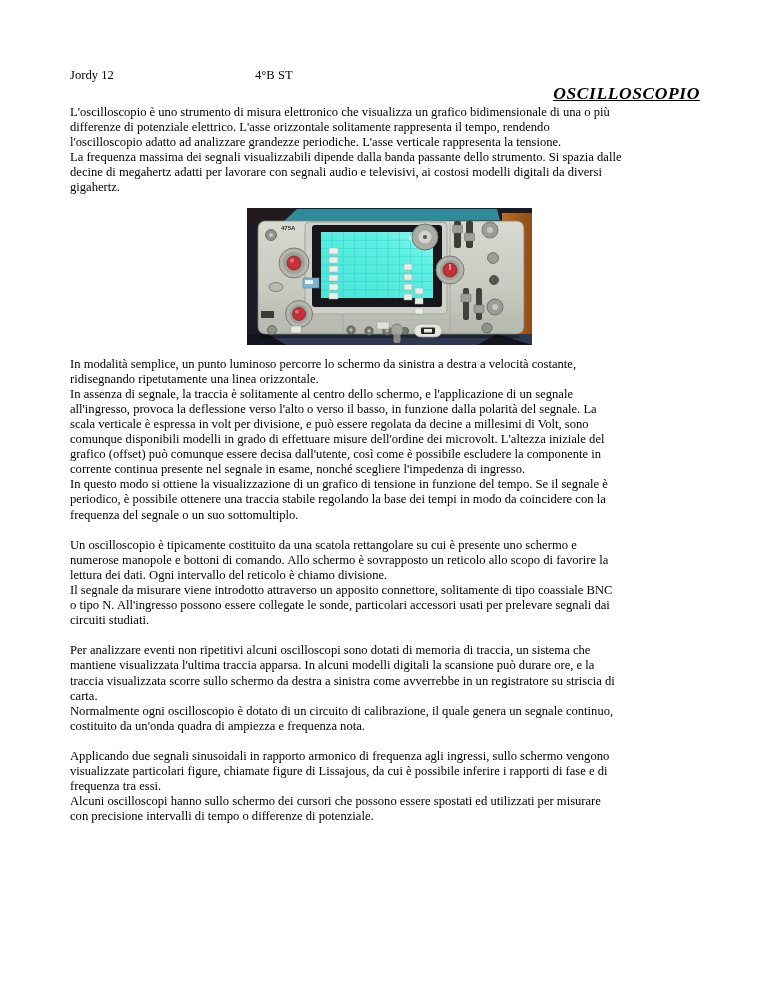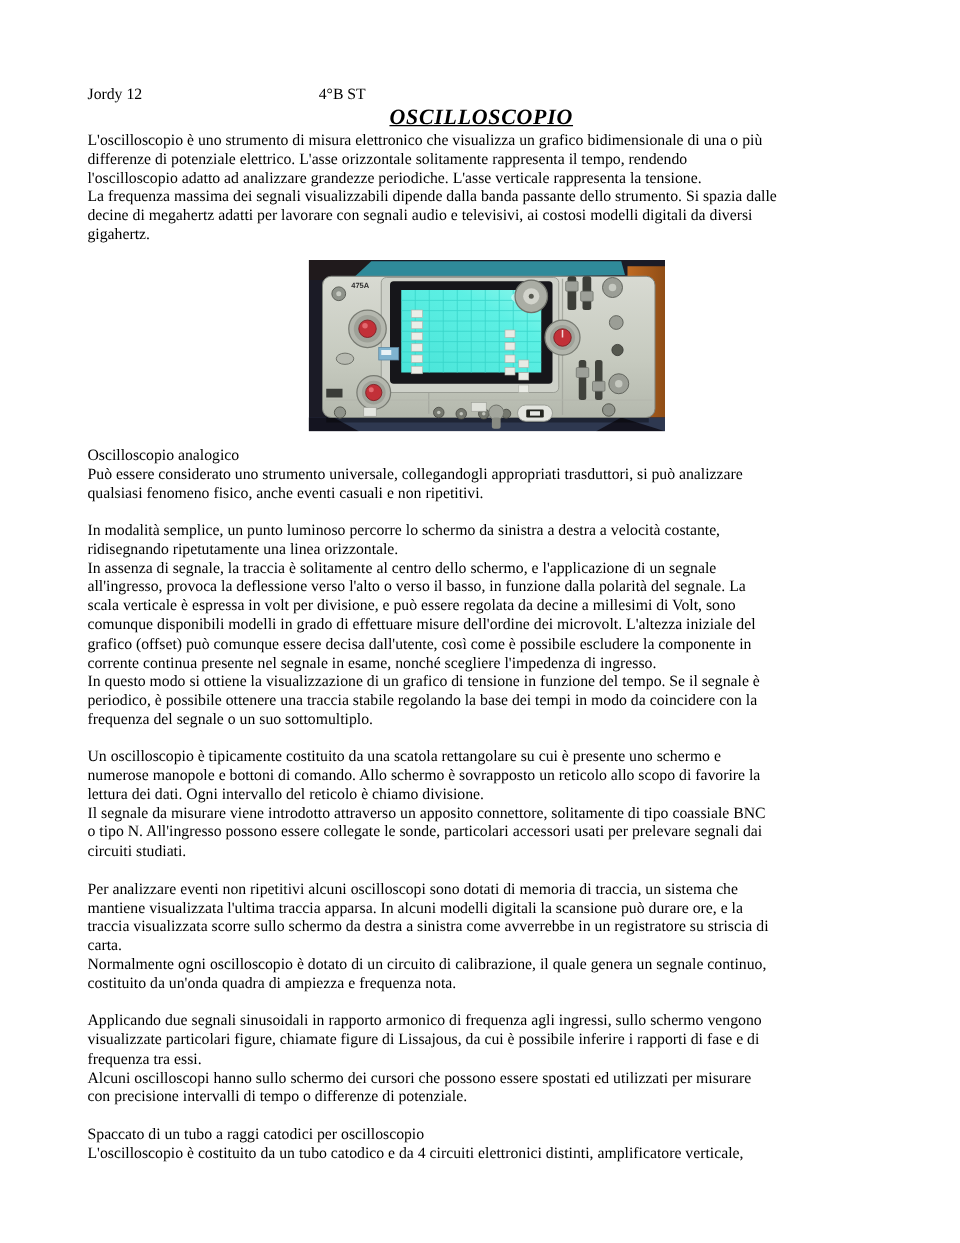--- a/index.html
+++ b/index.html
@@ -16,21 +16,21 @@
     background:#ffffff;
   }
   .content {
     position:absolute; left:70px; top:68px; width:630px;
   }
   .docheader {
     font-size:12.6px; line-height:15px; white-space:pre;
   }
   .docheader .author { display:inline-block; width:185px; }
   .doc-title {
-    text-align:center;
+    text-align:right;
     font-weight:bold; font-style:italic;
     text-decoration:underline;
     font-size:17.5px; line-height:19px;
     letter-spacing:0.6px;
     margin:1px 0 2px 0;
   }
   p.para {
     font-size:12.6px;
     line-height:15.1px;
     margin:0 0 15.1px 0;
@@ -215,23 +215,20 @@
             <circle cx="246" cy="50" r="5.5" fill="#9b9e96" stroke="#61645d" stroke-width="0.8"></circle>
             <circle cx="247" cy="72" r="4.5" fill="#55584f" stroke="#3a3c38" stroke-width="0.7"></circle>
             <circle cx="248" cy="99" r="8" fill="#9b9e96" stroke="#61645d" stroke-width="0.8"></circle>
             <circle cx="248" cy="99" r="3" fill="#c6c9c1"></circle>
             <circle cx="240" cy="120" r="5" fill="#8f938b" stroke="#55584f" stroke-width="0.8"></circle>
           </g>
         </g>
       </svg>
     </div>
 
-    <p class="para">Oscilloscopio analogico
-Può essere considerato uno strumento universale, collegandogli appropriati trasduttori, si può analizzare
-qualsiasi fenomeno fisico, anche eventi casuali e non ripetitivi.</p>
     <p class="para">In modalità semplice, un punto luminoso percorre lo schermo da sinistra a destra a velocità costante,
 ridisegnando ripetutamente una linea orizzontale.
 In assenza di segnale, la traccia è solitamente al centro dello schermo, e l'applicazione di un segnale
 all'ingresso, provoca la deflessione verso l'alto o verso il basso, in funzione dalla polarità del segnale. La
 scala verticale è espressa in volt per divisione, e può essere regolata da decine a millesimi di Volt, sono
 comunque disponibili modelli in grado di effettuare misure dell'ordine dei microvolt. L'altezza iniziale del
 grafico (offset) può comunque essere decisa dall'utente, così come è possibile escludere la componente in
 corrente continua presente nel segnale in esame, nonché scegliere l'impedenza di ingresso.
 In questo modo si ottiene la visualizzazione di un grafico di tensione in funzione del tempo. Se il segnale è
 periodico, è possibile ottenere una traccia stabile regolando la base dei tempi in modo da coincidere con la
@@ -246,17 +243,15 @@
 mantiene visualizzata l'ultima traccia apparsa. In alcuni modelli digitali la scansione può durare ore, e la
 traccia visualizzata scorre sullo schermo da destra a sinistra come avverrebbe in un registratore su striscia di
 carta.
 Normalmente ogni oscilloscopio è dotato di un circuito di calibrazione, il quale genera un segnale continuo,
 costituito da un'onda quadra di ampiezza e frequenza nota.</p>
     <p class="para">Applicando due segnali sinusoidali in rapporto armonico di frequenza agli ingressi, sullo schermo vengono
 visualizzate particolari figure, chiamate figure di Lissajous, da cui è possibile inferire i rapporti di fase e di
 frequenza tra essi.
 Alcuni oscilloscopi hanno sullo schermo dei cursori che possono essere spostati ed utilizzati per misurare
 con precisione intervalli di tempo o differenze di potenziale.</p>
-    <p class="para">Spaccato di un tubo a raggi catodici per oscilloscopio
-L'oscilloscopio è costituito da un tubo catodico e da 4 circuiti elettronici distinti, amplificatore verticale,</p>
 
   </div>
 </div>
 
 </body></html>

